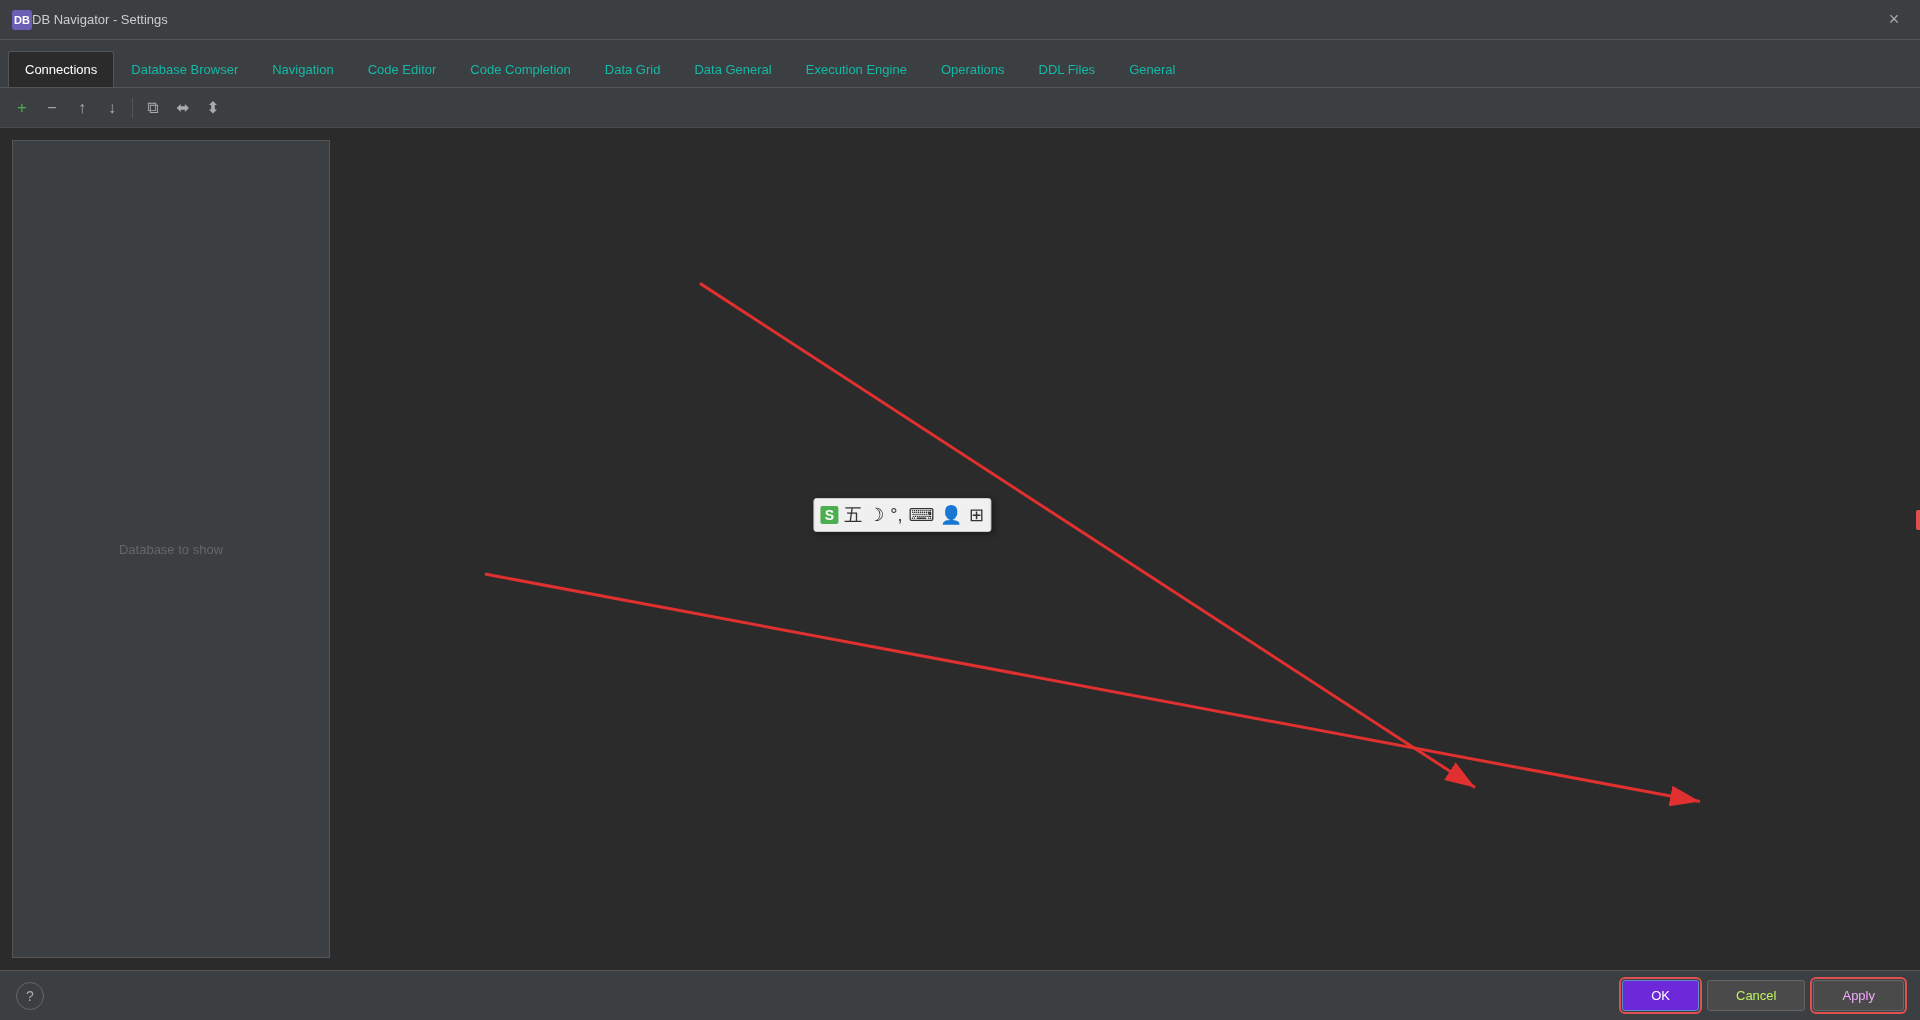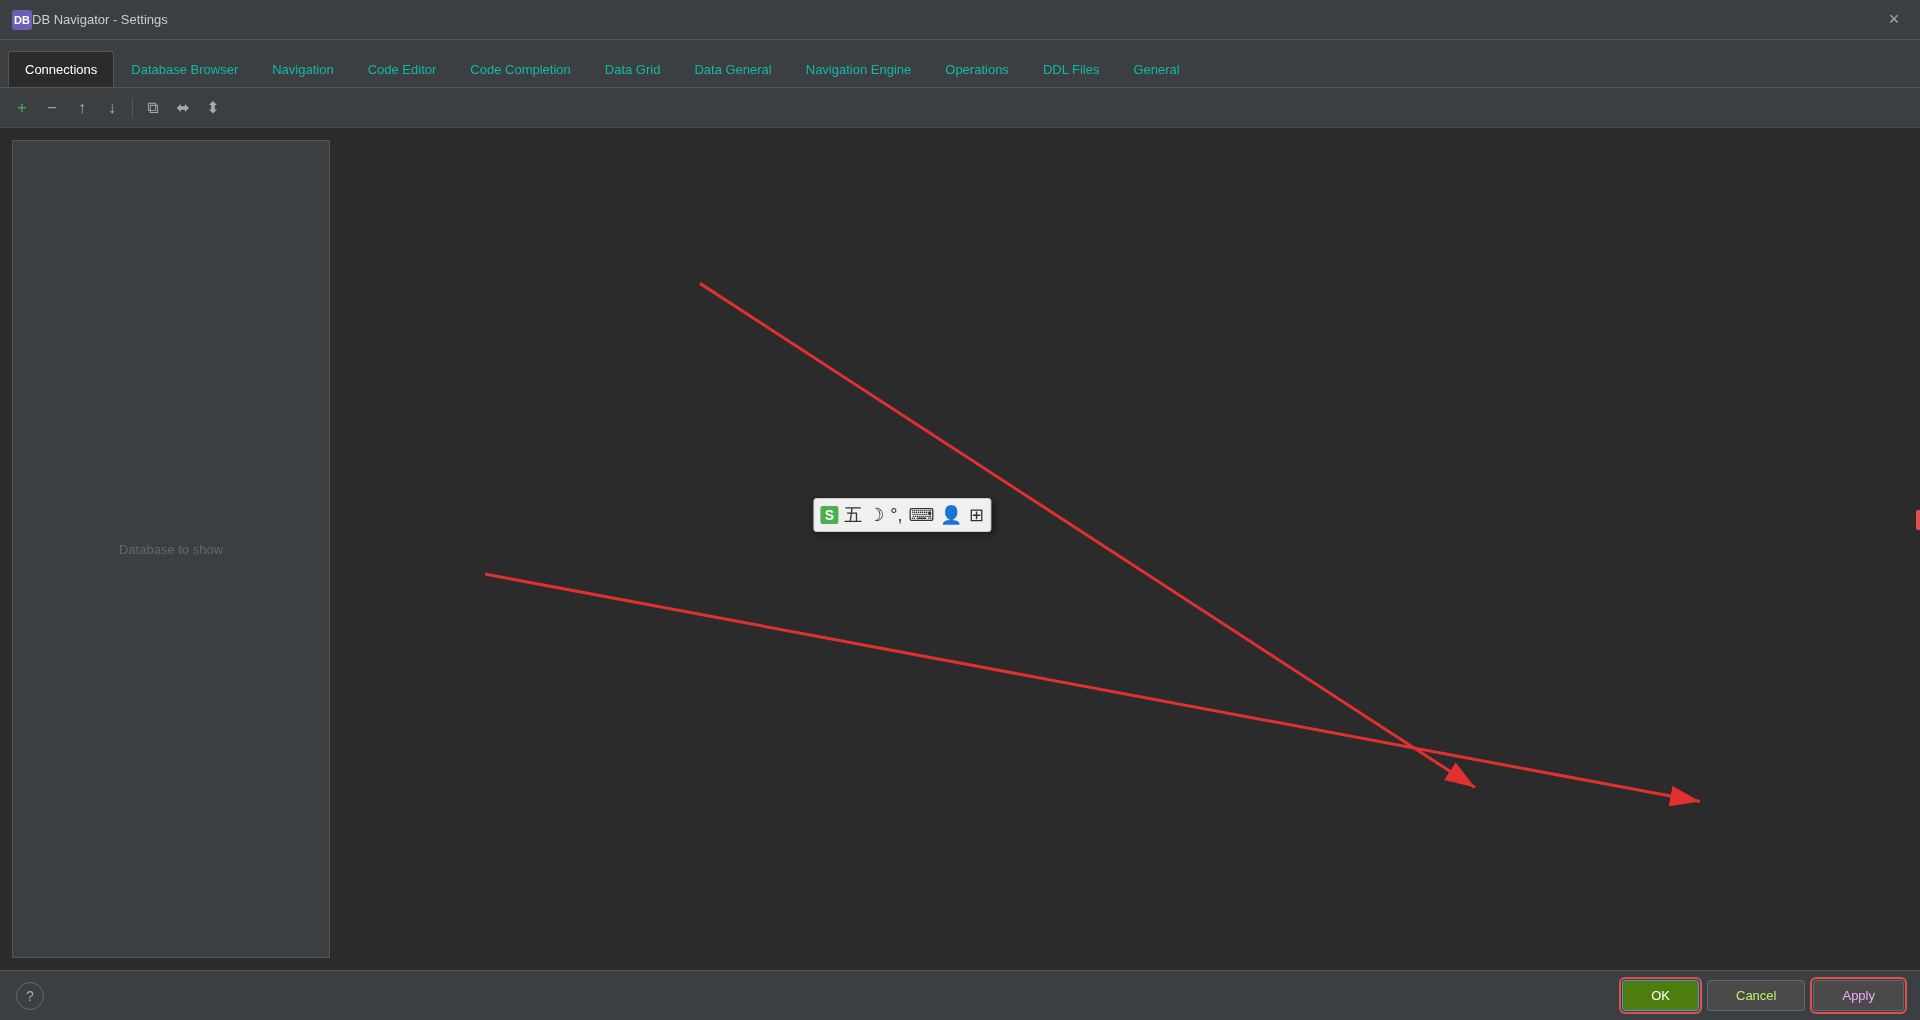--- a/index.html
+++ b/index.html
@@ -208,21 +208,21 @@
       gap: 8px;
     }
     .btn {
       padding: 7px 28px;
       border-radius: 3px;
       cursor: pointer;
       font-size: 13px;
       border: 1px solid transparent;
     }
     .btn-ok {
-      background: #4d7c0f;
+      background: #6d28d9;
       color: white;
       border-color: #5a8ecf;
       outline: 2px solid #e05050;
       outline-offset: 1px;
       margin-left: 30px;
     }
     .btn-cancel {
       background: #4a4a4a;
       color: #bef264;
       border-color: #666;
@@ -261,21 +261,21 @@
 
 <div class="tabs-bar">
 
 <div class="tab active">Connections</div>
     <div class="tab">Database Browser</div>
     <div class="tab">Navigation</div>
     <div class="tab">Code Editor</div>
     <div class="tab">Code Completion</div>
     <div class="tab">Data Grid</div>
     <div class="tab">Data General</div>
-    <div class="tab">Navigation Engine</div>
+    <div class="tab">Execution Engine</div>
     <div class="tab">Operations</div>
     <div class="tab">DDL Files</div>
     <div class="tab">General</div>
   </div>
 
 <div class="toolbar">
 
 <div class="toolbar-btn green">+</div>
     <div class="toolbar-btn">−</div>
     <div class="toolbar-btn">↑</div>

